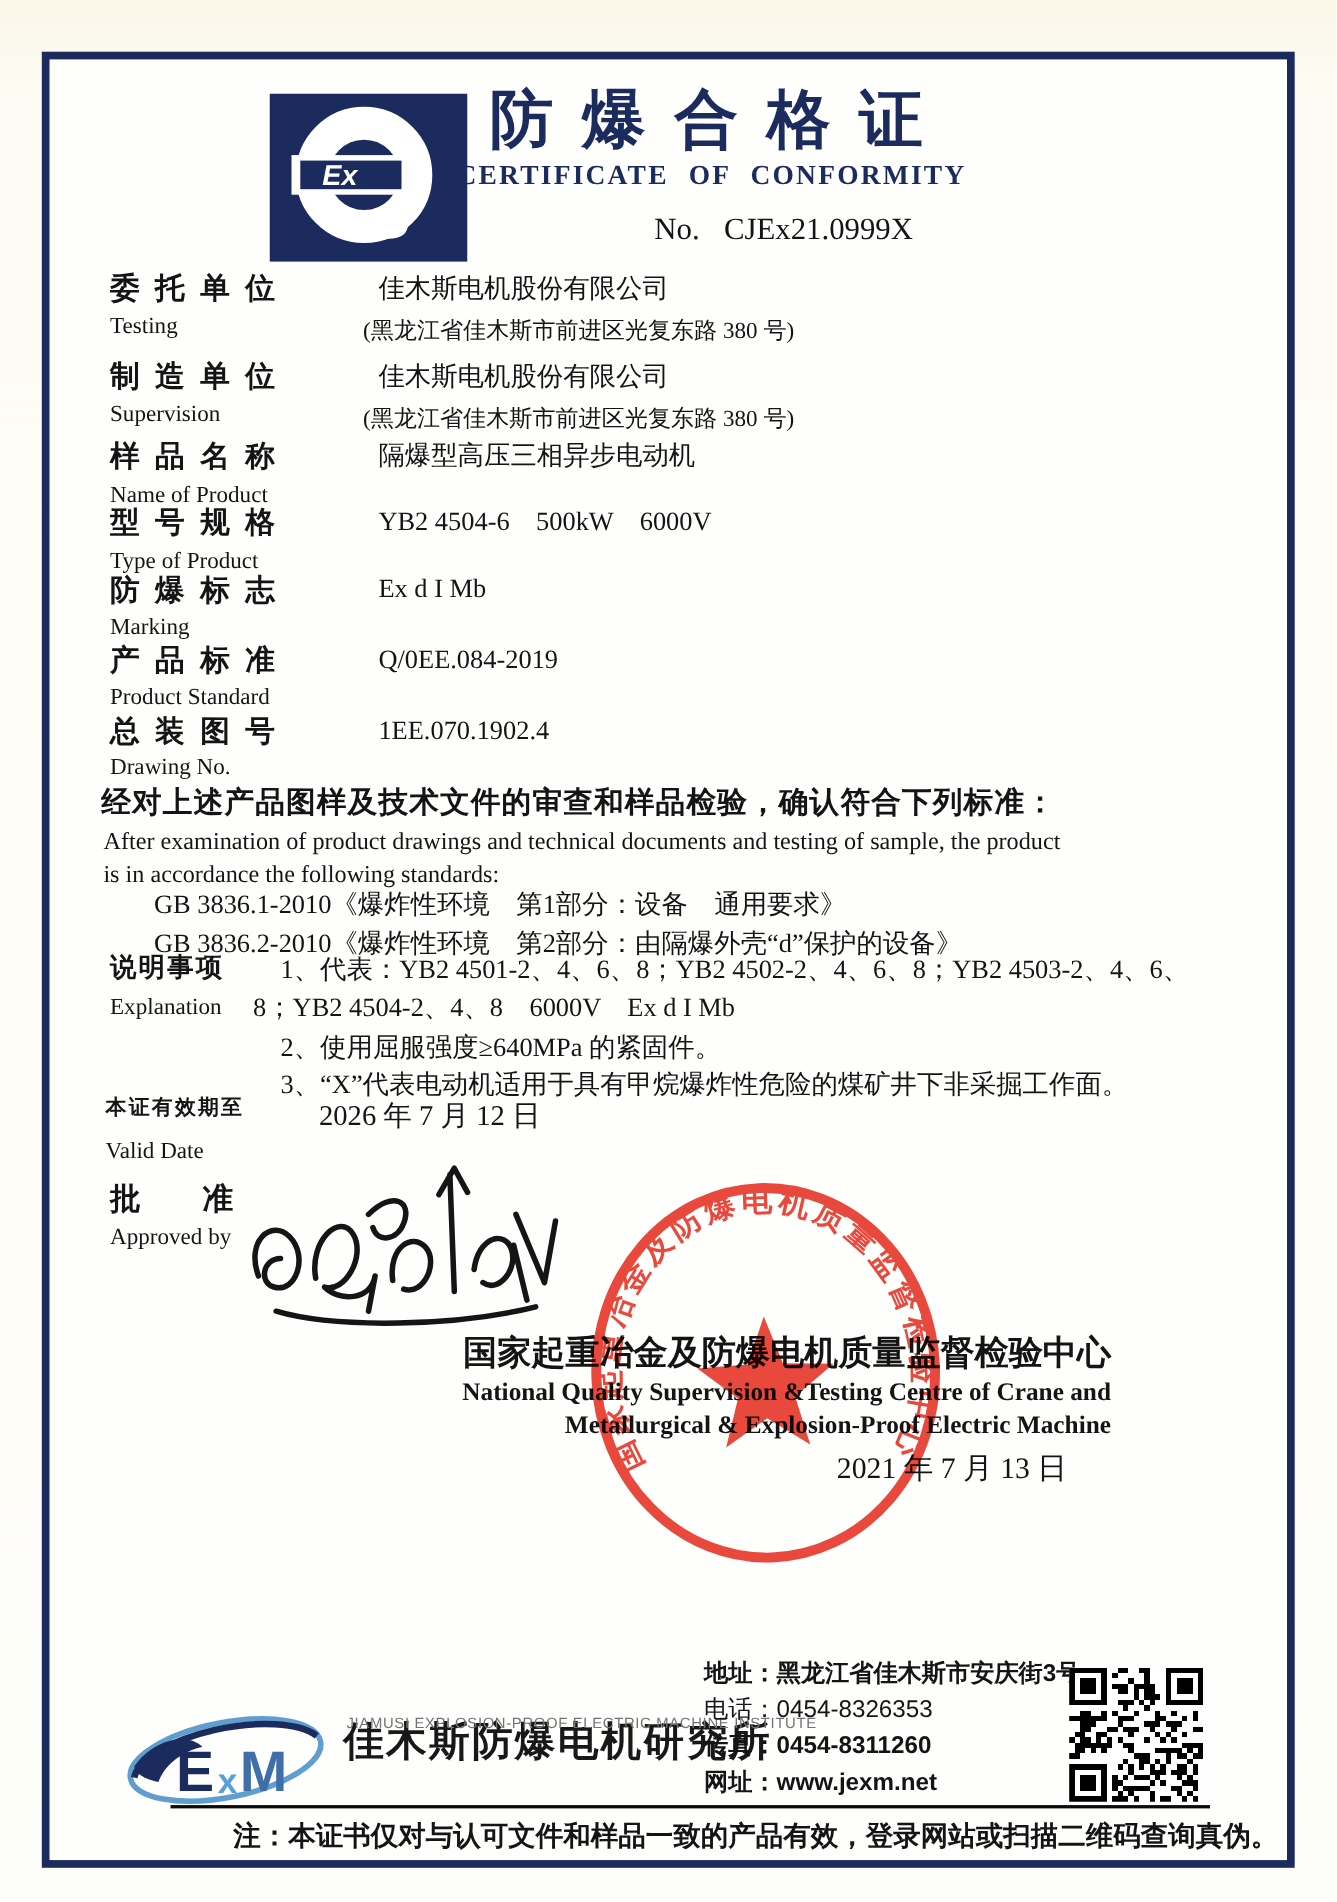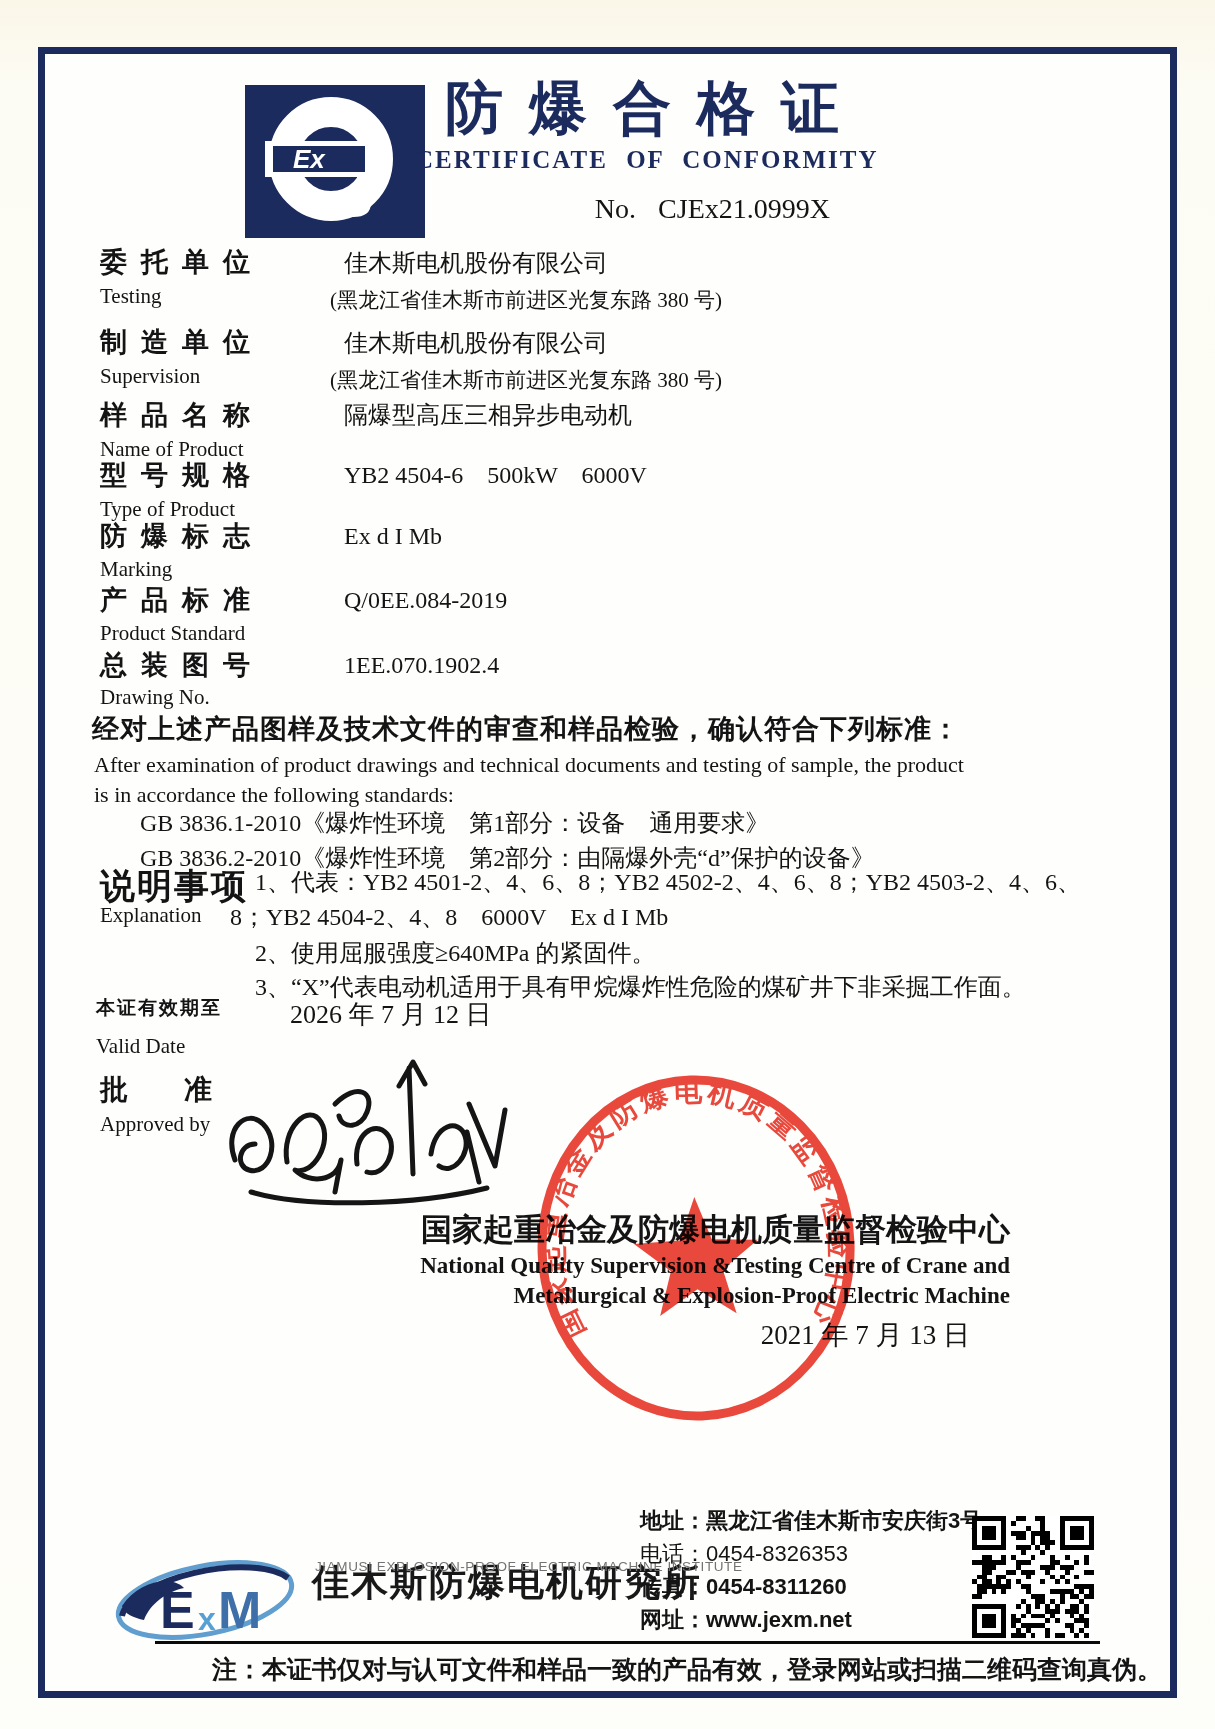--- a/index.html
+++ b/index.html
@@ -78,21 +78,21 @@
 <div class="t zh-label" style="top:650px">总装图号</div>
 <div class="t en-label" style="top:685px">Drawing No.</div>
 <div class="t val" style="top:652px">1EE.070.1902.4</div>
 
 <div class="t sans" style="left:92px;top:714px;font-size:27px;font-weight:bold;letter-spacing:1px">经对上述产品图样及技术文件的审查和样品检验，确认符合下列标准：</div>
 <div class="t" style="left:94px;top:752px;font-size:22px">After examination of product drawings and technical documents and testing of sample, the product</div>
 <div class="t" style="left:94px;top:782px;font-size:22px">is in accordance the following standards:</div>
 <div class="t" style="left:140px;top:810px;font-size:24px">GB 3836.1-2010《爆炸性环境　第1部分：设备　通用要求》</div>
 <div class="t" style="left:140px;top:845px;font-size:24px">GB 3836.2-2010《爆炸性环境　第2部分：由隔爆外壳“d”保护的设备》</div>
 
-<div class="t sans" style="left:100px;top:866px;font-size:35px;font-weight:bold;letter-spacing:2px">说明事项</div>
+<div class="t sans" style="left:100px;top:866px;font-size:24px;font-weight:bold;letter-spacing:2px">说明事项</div>
 <div class="t" style="left:100px;top:903px;font-size:21px">Explanation</div>
 <div class="t item" style="top:869px">1、代表：YB2 4501-2、4、6、8；YB2 4502-2、4、6、8；YB2 4503-2、4、6、</div>
 <div class="t item" style="left:230px;top:904px">8；YB2 4504-2、4、8　6000V　Ex d I Mb</div>
 <div class="t item" style="top:940px">2、使用屈服强度≥640MPa 的紧固件。</div>
 <div class="t item" style="top:974px">3、“X”代表电动机适用于具有甲烷爆炸性危险的煤矿井下非采掘工作面。</div>
 
 <div class="t sans" style="left:96px;top:997px;font-size:19px;font-weight:bold;letter-spacing:2px">本证有效期至</div>
 <div class="t" style="left:96px;top:1034px;font-size:21px">Valid Date</div>
 <div class="t" style="left:290px;top:1000px;font-size:26px">2026 年 7 月 12 日</div>
 

